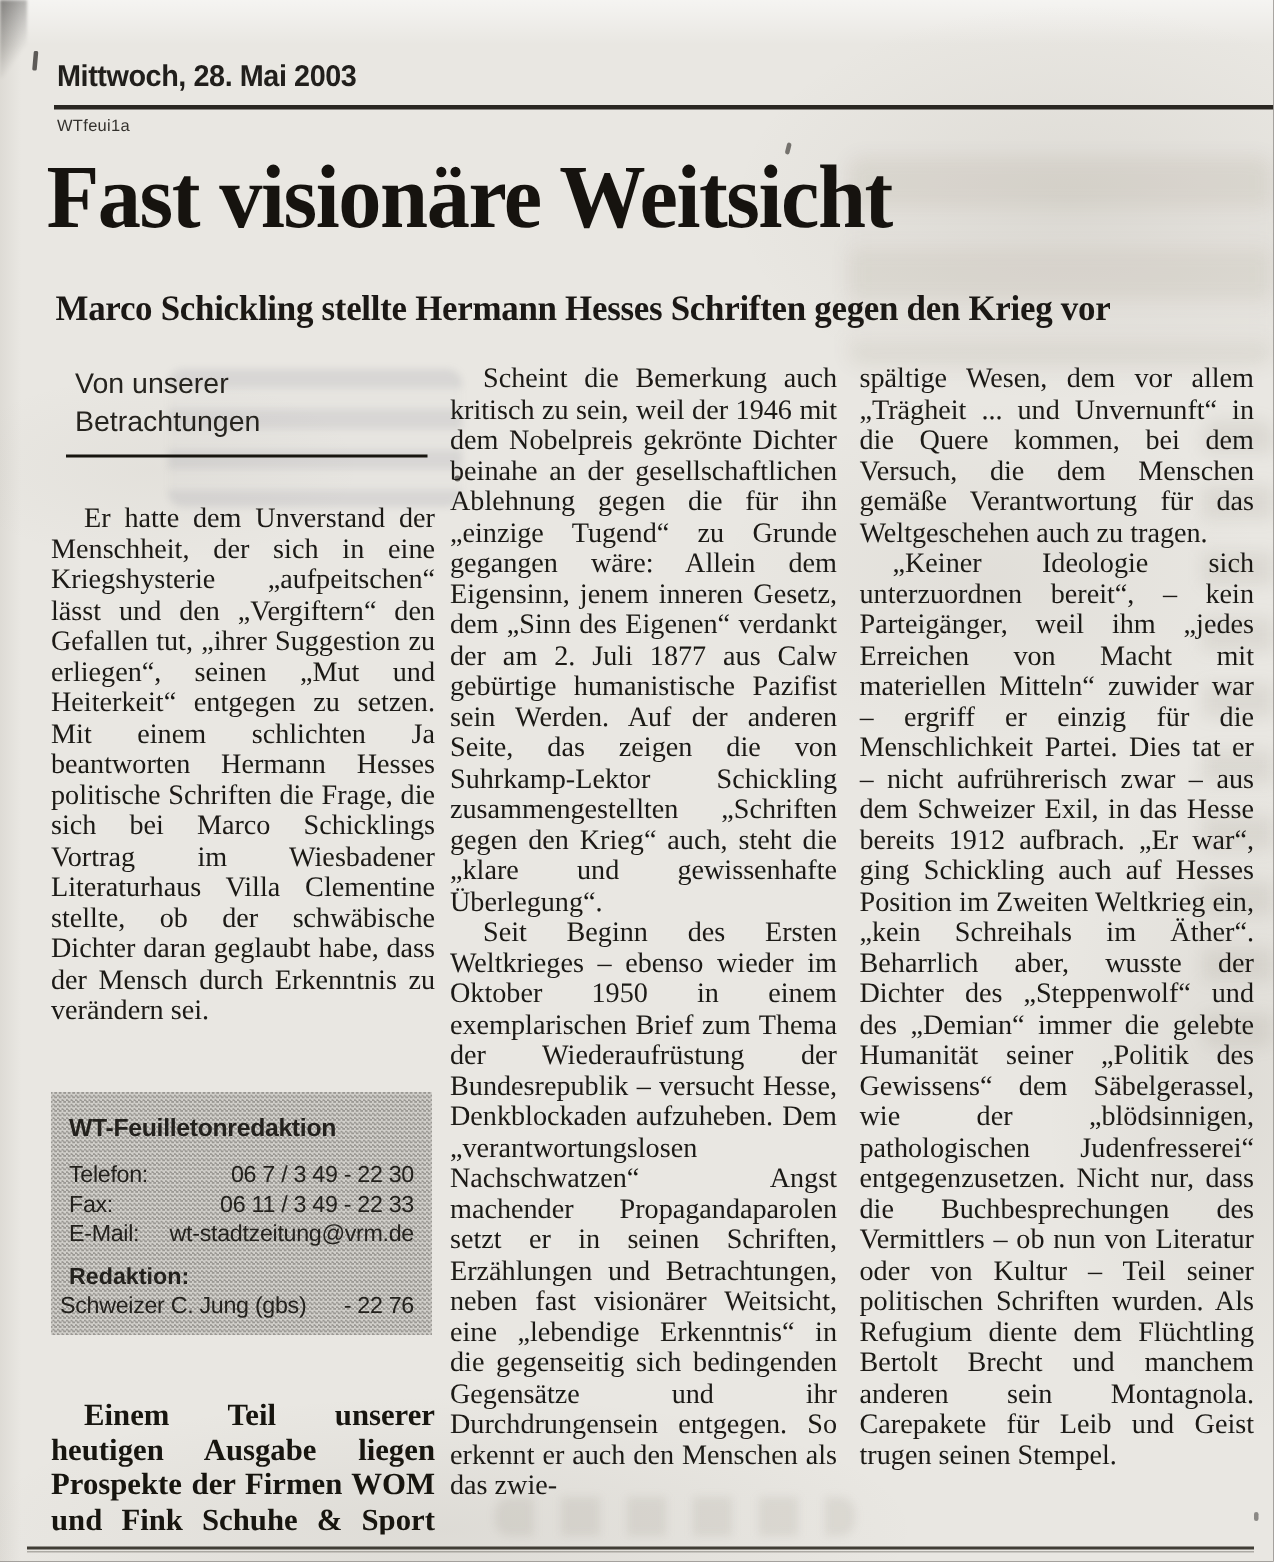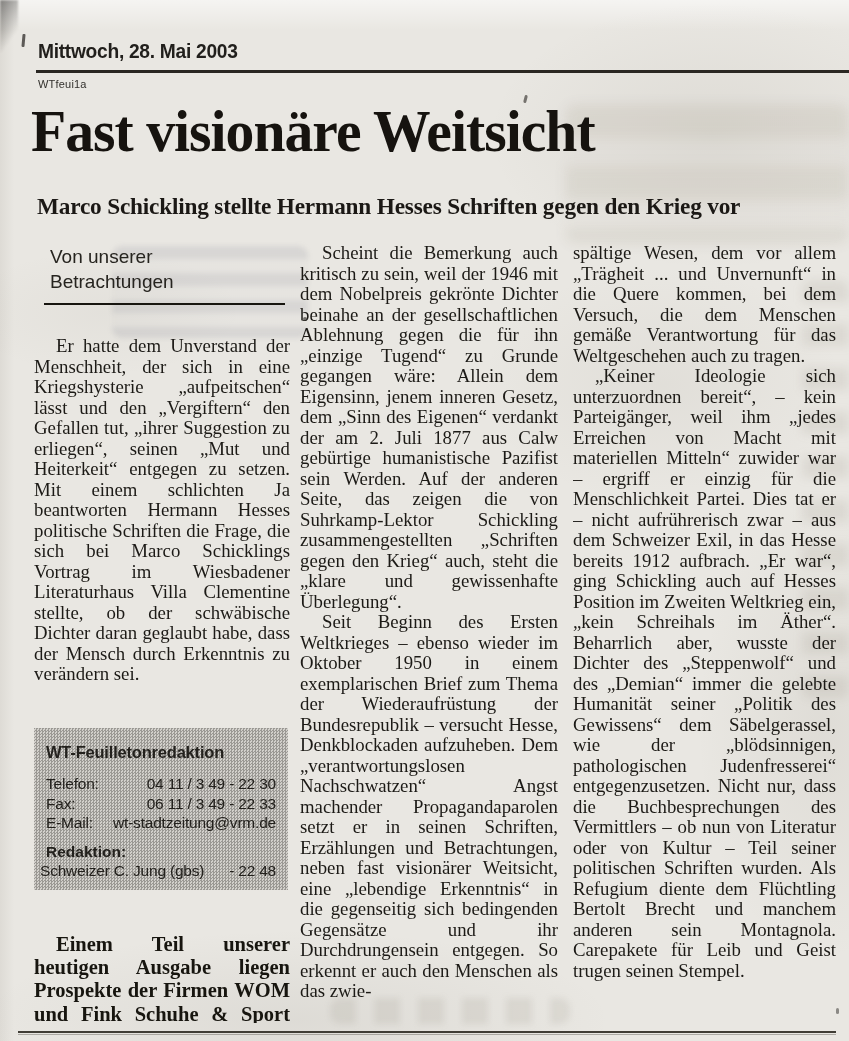--- a/index.html
+++ b/index.html
@@ -119,34 +119,34 @@
       <div>Betrachtungen</div>
     </div>
     <div class="byline-rule"></div>
 
     <p class="bodytext indent" lang="de">Er hatte dem Unverstand der Menschheit, der sich in eine Kriegshysterie „aufpeitschen“ lässt und den „Vergiftern“ den Gefallen tut, „ihrer Suggestion zu erliegen“, seinen „Mut und Heiterkeit“ entgegen zu setzen. Mit einem schlichten Ja beantworten Hermann Hesses politische Schriften die Frage, die sich bei Marco Schicklings Vortrag im Wiesbadener Literaturhaus Villa Clementine stellte, ob der schwäbische Dichter daran geglaubt habe, dass der Mensch durch Erkenntnis zu verändern sei.</p>
 
     <div class="infobox">
       <div class="ib-title">WT-Feuilletonredaktion</div>
       <div class="ib-row">
         <span>Telefon:</span>
-        <span>04 11 / 3 49 - 22 30</span>
+        <span>06 7 / 3 49 - 22 30</span>
       </div>
       <div class="ib-row">
         <span>Fax:</span>
         <span>06 11 / 3 49 - 22 33</span>
       </div>
       <div class="ib-row">
         <span>E-Mail:</span>
         <span>wt-stadtzeitung@vrm.de</span>
       </div>
       <div class="ib-sub">Redaktion:</div>
       <div class="ib-last">
         <span>Schweizer C. Jung (gbs)</span>
-        <span>- 22 48</span>
+        <span>- 22 76</span>
       </div>
     </div>
 
     <p class="notice" lang="de">Einem Teil unserer heutigen Ausgabe liegen Prospekte der Firmen WOM und Fink Schuhe &amp; Sport bei. 11</p>
   </div>
 
   <div class="col col-2">
     <p class="bodytext indent" lang="de">Scheint die Bemerkung auch kritisch zu sein, weil der 1946 mit dem Nobelpreis gekrönte Dichter beinahe an der gesellschaftlichen Ablehnung gegen die für ihn „einzige Tugend“ zu Grunde gegangen wäre: Allein dem Eigensinn, jenem inneren Gesetz, dem „Sinn des Eigenen“ verdankt der am 2. Juli 1877 aus Calw gebürtige humanistische Pazifist sein Werden. Auf der anderen Seite, das zeigen die von Suhrkamp-Lektor Schickling zusammengestellten „Schriften gegen den Krieg“ auch, steht die „klare und gewissenhafte Überlegung“.</p>
     <p class="bodytext indent" lang="de">Seit Beginn des Ersten Weltkrieges – ebenso wieder im Oktober 1950 in einem exemplarischen Brief zum Thema der Wiederaufrüstung der Bundesrepublik – versucht Hesse, Denkblockaden aufzuheben. Dem „verantwortungslosen Nachschwatzen“ Angst machender Propagandaparolen setzt er in seinen Schriften, Erzählungen und Betrachtungen, neben fast visionärer Weitsicht, eine „lebendige Erkenntnis“ in die gegenseitig sich bedingenden Gegensätze und ihr Durchdrungensein entgegen. So erkennt er auch den Menschen als das zwie-</p>
   </div>

